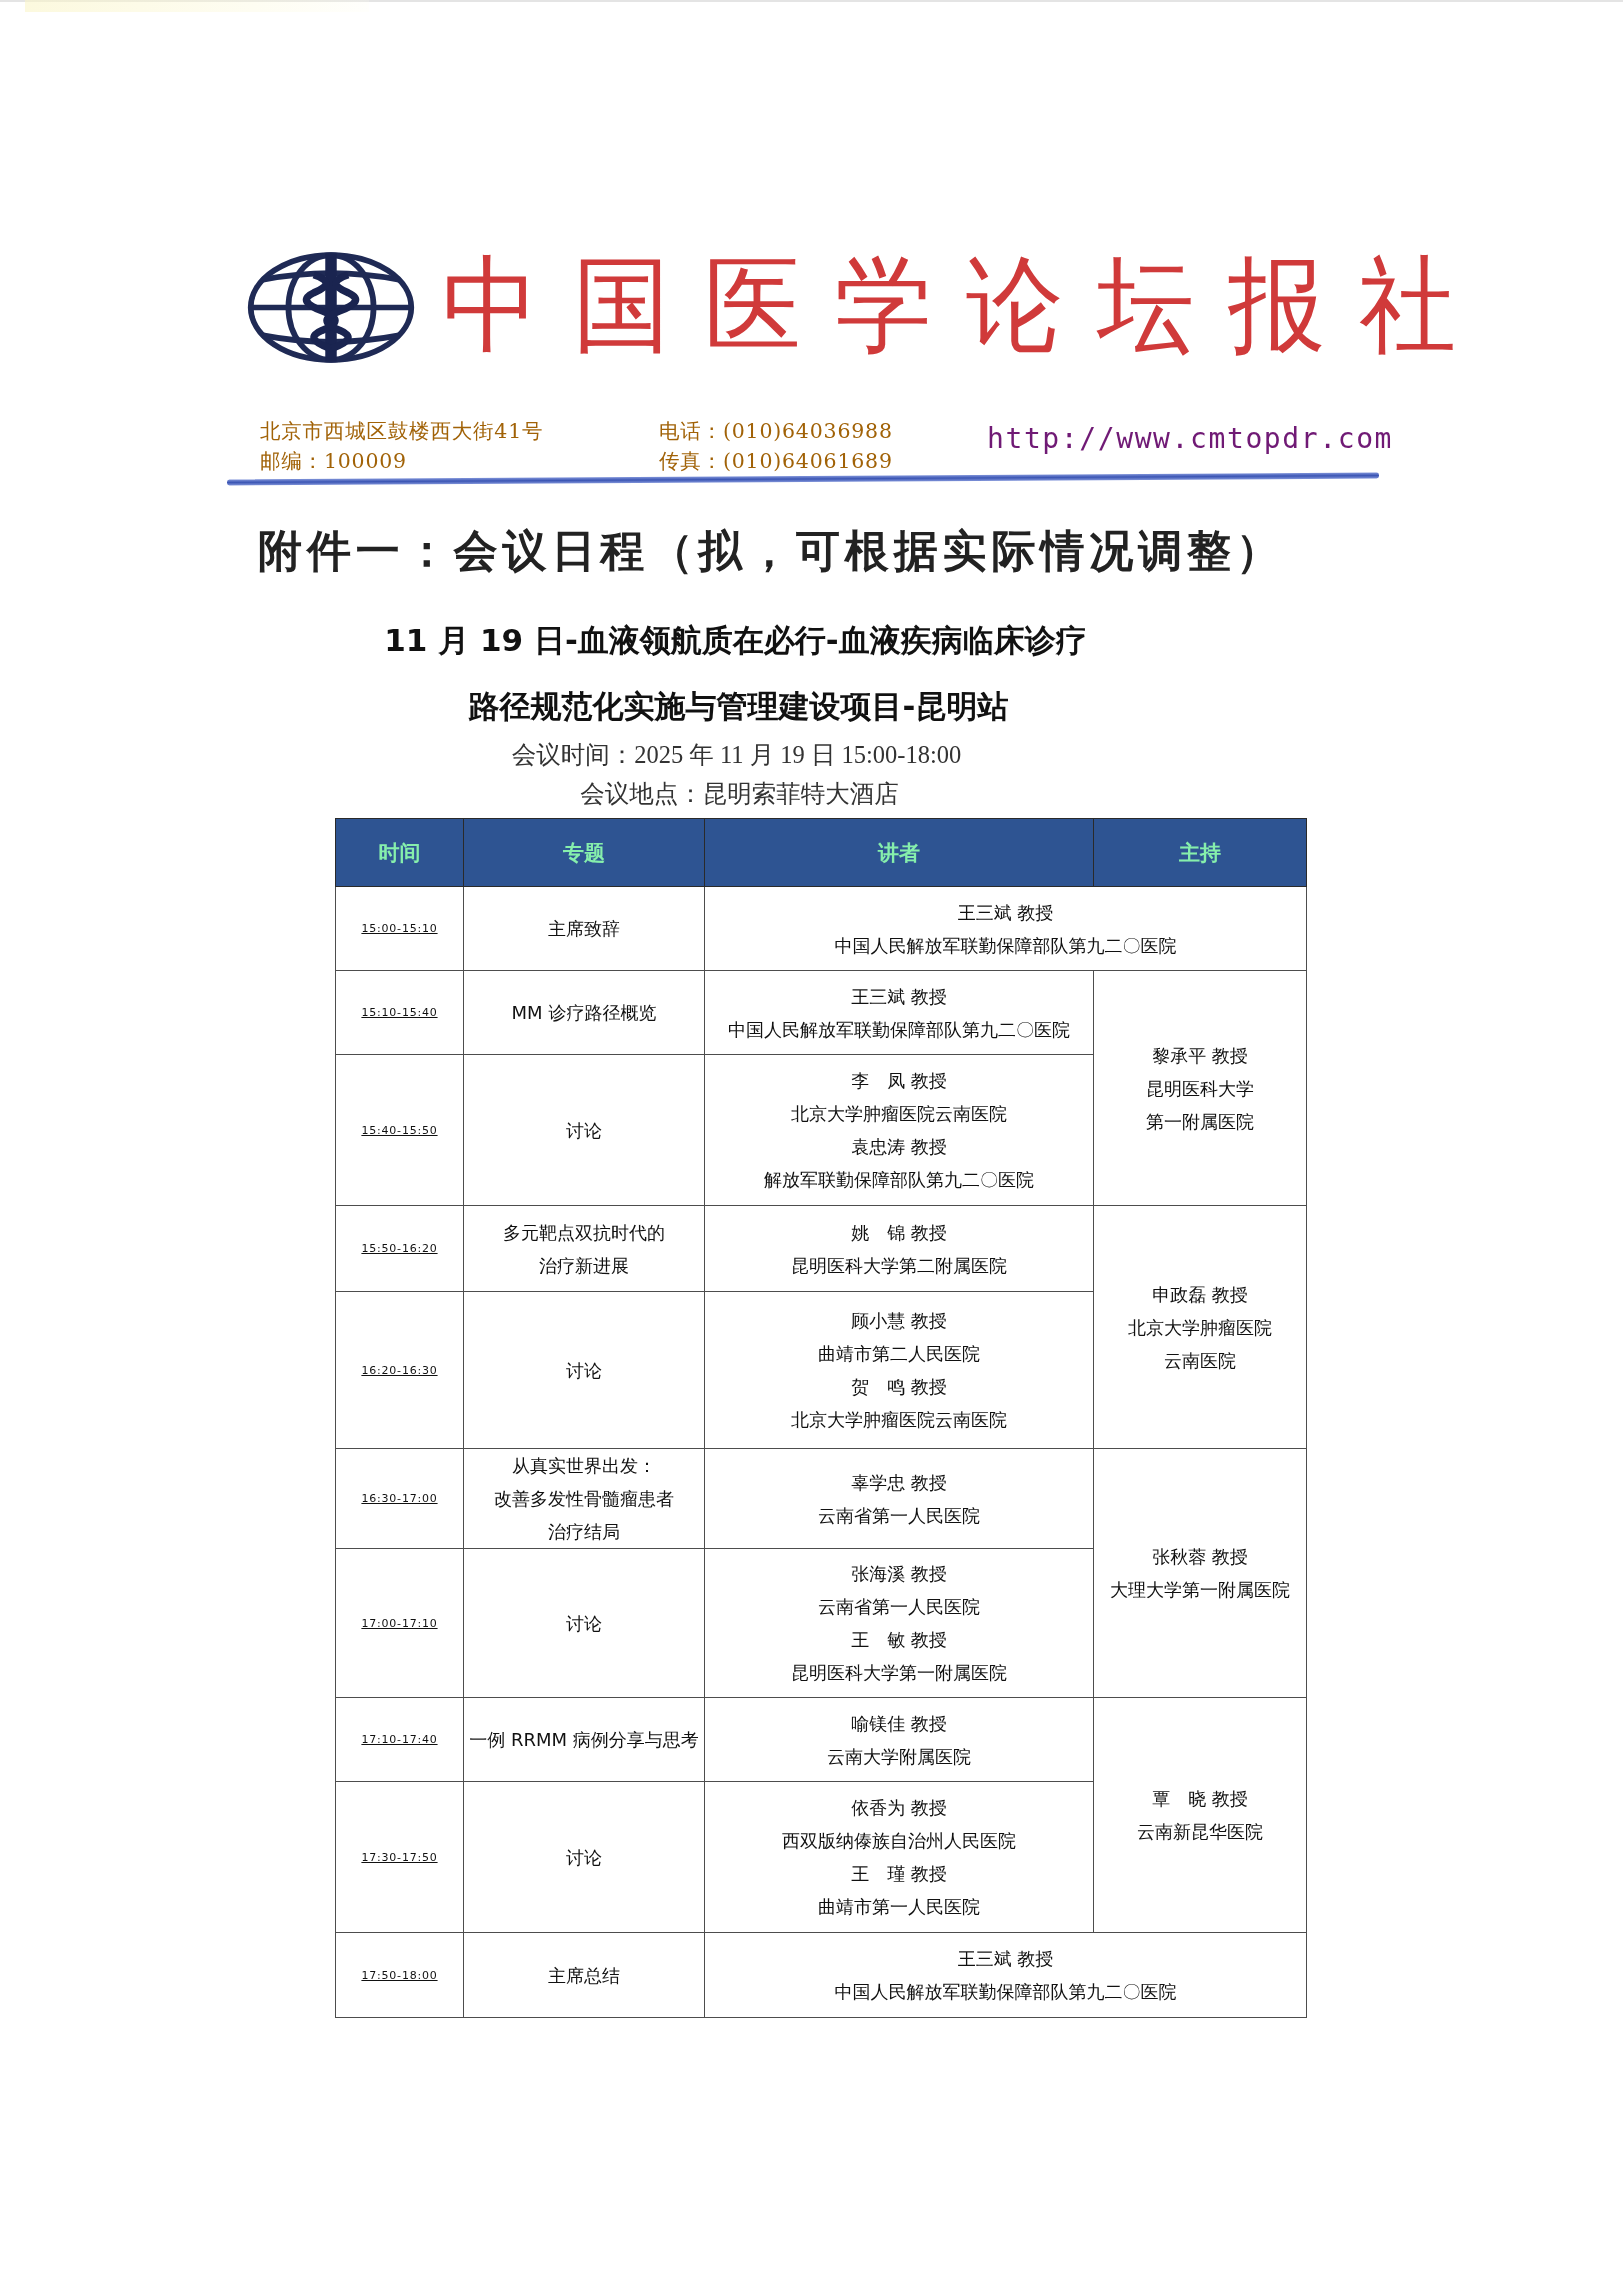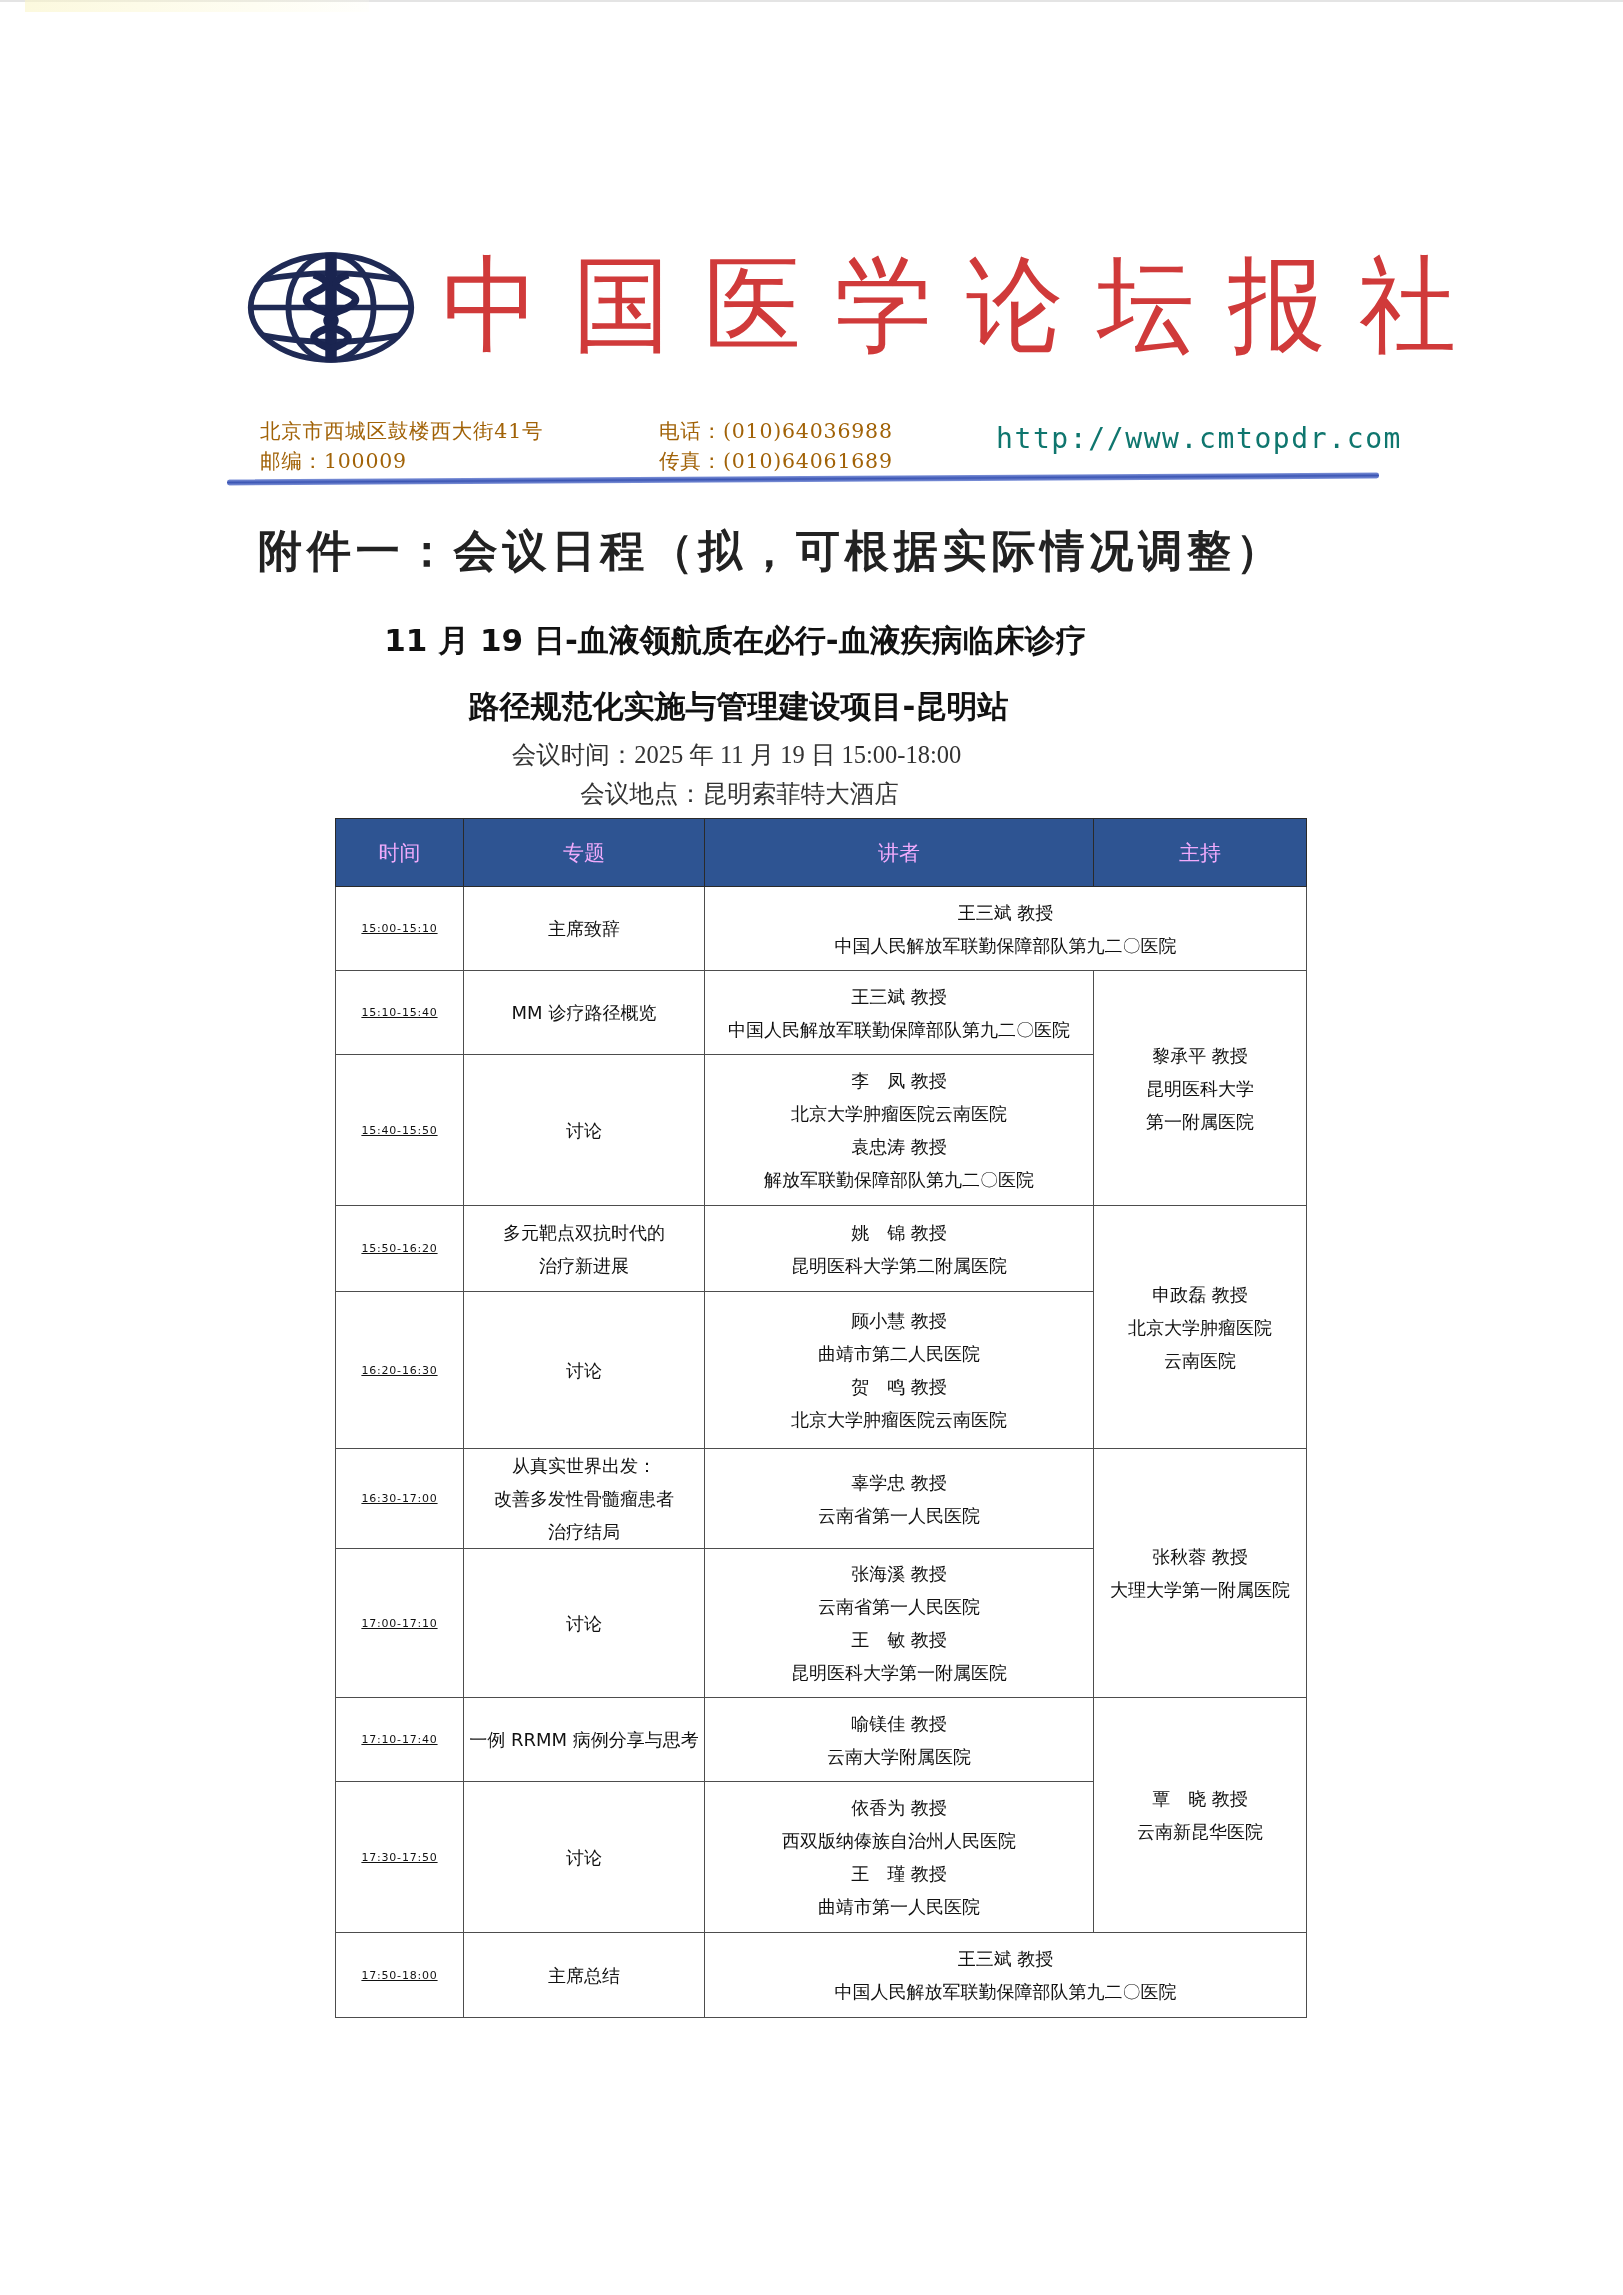--- a/index.html
+++ b/index.html
@@ -7,37 +7,37 @@
 
   .scan-strip { position: absolute; left: 24.5px; top: 0; width: 344px; height: 11.5px; background: linear-gradient(90deg, rgba(250,245,200,0.6), rgba(255,255,240,0.2)); }
   .scan-line { position: absolute; left: 0; top: 0; width: 1623px; height: 1.6px; background: #e4e4e4; }
 
   
   .logo { position: absolute; left: 245px; top: 250px; width: 172px; height: 115px; }
   .masthead { position: absolute; left: 442px; top: 237px; height: 139px; display: flex; align-items: center; font-family: "DejaVu Serif", serif; font-size: 97px; color: #d03a3a; letter-spacing: 34px; font-weight: normal; transform: scaleY(1.08); }
   .contact { position: absolute; top: 417px; font-family: "DejaVu Serif", serif; color: #a16207; font-size: 20.5px; line-height: 29.5px; letter-spacing: 0.8px; }
   .contact.addr { left: 260px; }
   .contact.phone { left: 659px; }
-  .contact.web { left: 987px; top: 424px; font-family: "DejaVu Sans Mono", monospace; font-size: 28px; color: #0f766e; letter-spacing: 1.6px; margin-left: 9px; }
+  .contact.web { left: 987px; top: 424px; font-family: "DejaVu Sans Mono", monospace; font-size: 28px; color: #701a75; letter-spacing: 1.6px; }
   .rule { position: absolute; left: 227px; top: 476px; width: 1152px; height: 5.7px; background: linear-gradient(180deg, #7f93d9 0%, #3c56b4 50%, #7f93d9 100%); transform: rotate(-0.35deg); border-radius: 2.5px; }
 
   .attachment { position: absolute; left: 258px; top: 522px; font-family: "DejaVu Serif", serif; font-weight: bold; font-size: 44px; color: #222; letter-spacing: 4.9px; }
 
   
   .title { position: absolute; left: 0; width: 1623px; text-align: center; font-family: "DejaVu Sans", sans-serif; font-weight: bold; font-size: 31px; color: #111; }
   .title.l1 { top: 620px; left: -76px; }
   .title.l2 { top: 686px; left: -73px; }
   .meta { position: absolute; left: 0; width: 1623px; text-align: center; font-family: "Liberation Serif", serif; font-size: 24.5px; color: #333; }
   .meta.time { top: 738px; left: -75px; }
   .meta.place { top: 777px; left: -72px; }
 
   
   table.agenda { position: absolute; left: 335px; top: 818px; border-collapse: collapse; table-layout: fixed; font-family: "DejaVu Sans", sans-serif; color: #111; }
   table.agenda th, table.agenda td { border: 1.6px solid #4d4d4d; text-align: center; vertical-align: middle; padding: 0; }
-  table.agenda th { background: #2e5492; color: #f0abfc; font-weight: normal; font-size: 21px; height: 67px; border-color: #2a2a2a; }
+  table.agenda th { background: #2e5492; color: #86efac; font-weight: bold; font-size: 21px; height: 67px; border-color: #2a2a2a; }
   table.agenda td { font-size: 18px; line-height: 33px; }
   table.agenda td.time { font-size: 11px; letter-spacing: 0.8px; text-decoration: underline; }
   .cell-line { display: block; white-space: nowrap; }
   .speaker-cell .cell-line { line-height: 33px; }
 </style>
 </head>
 <body>
 
 <div class="scan-line"></div>
 <div class="scan-strip"></div>

